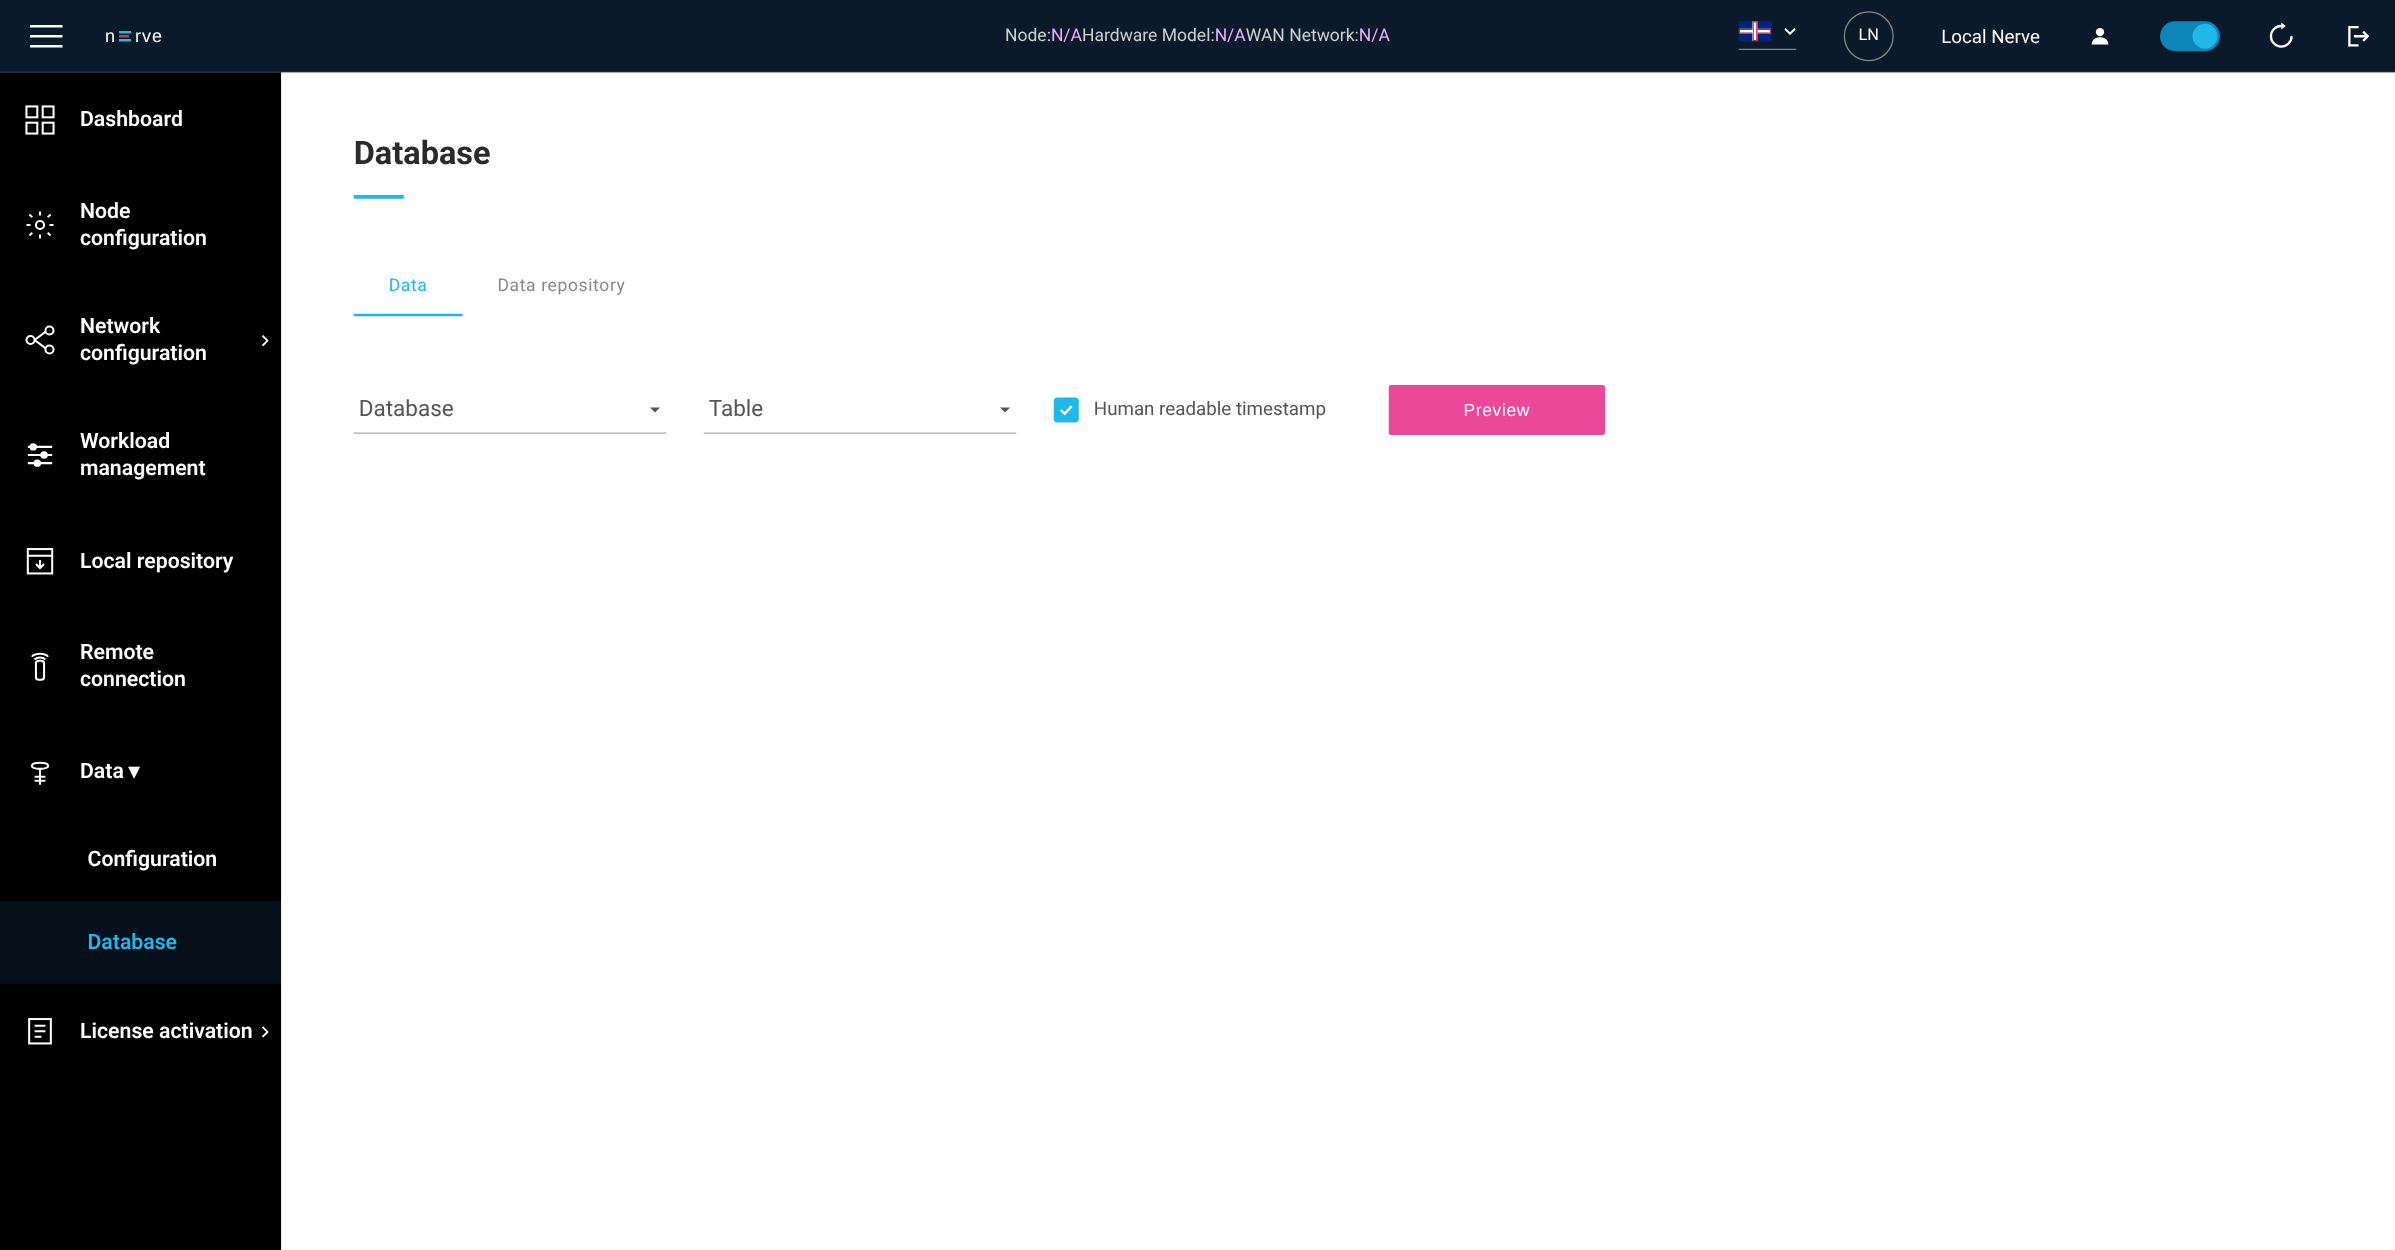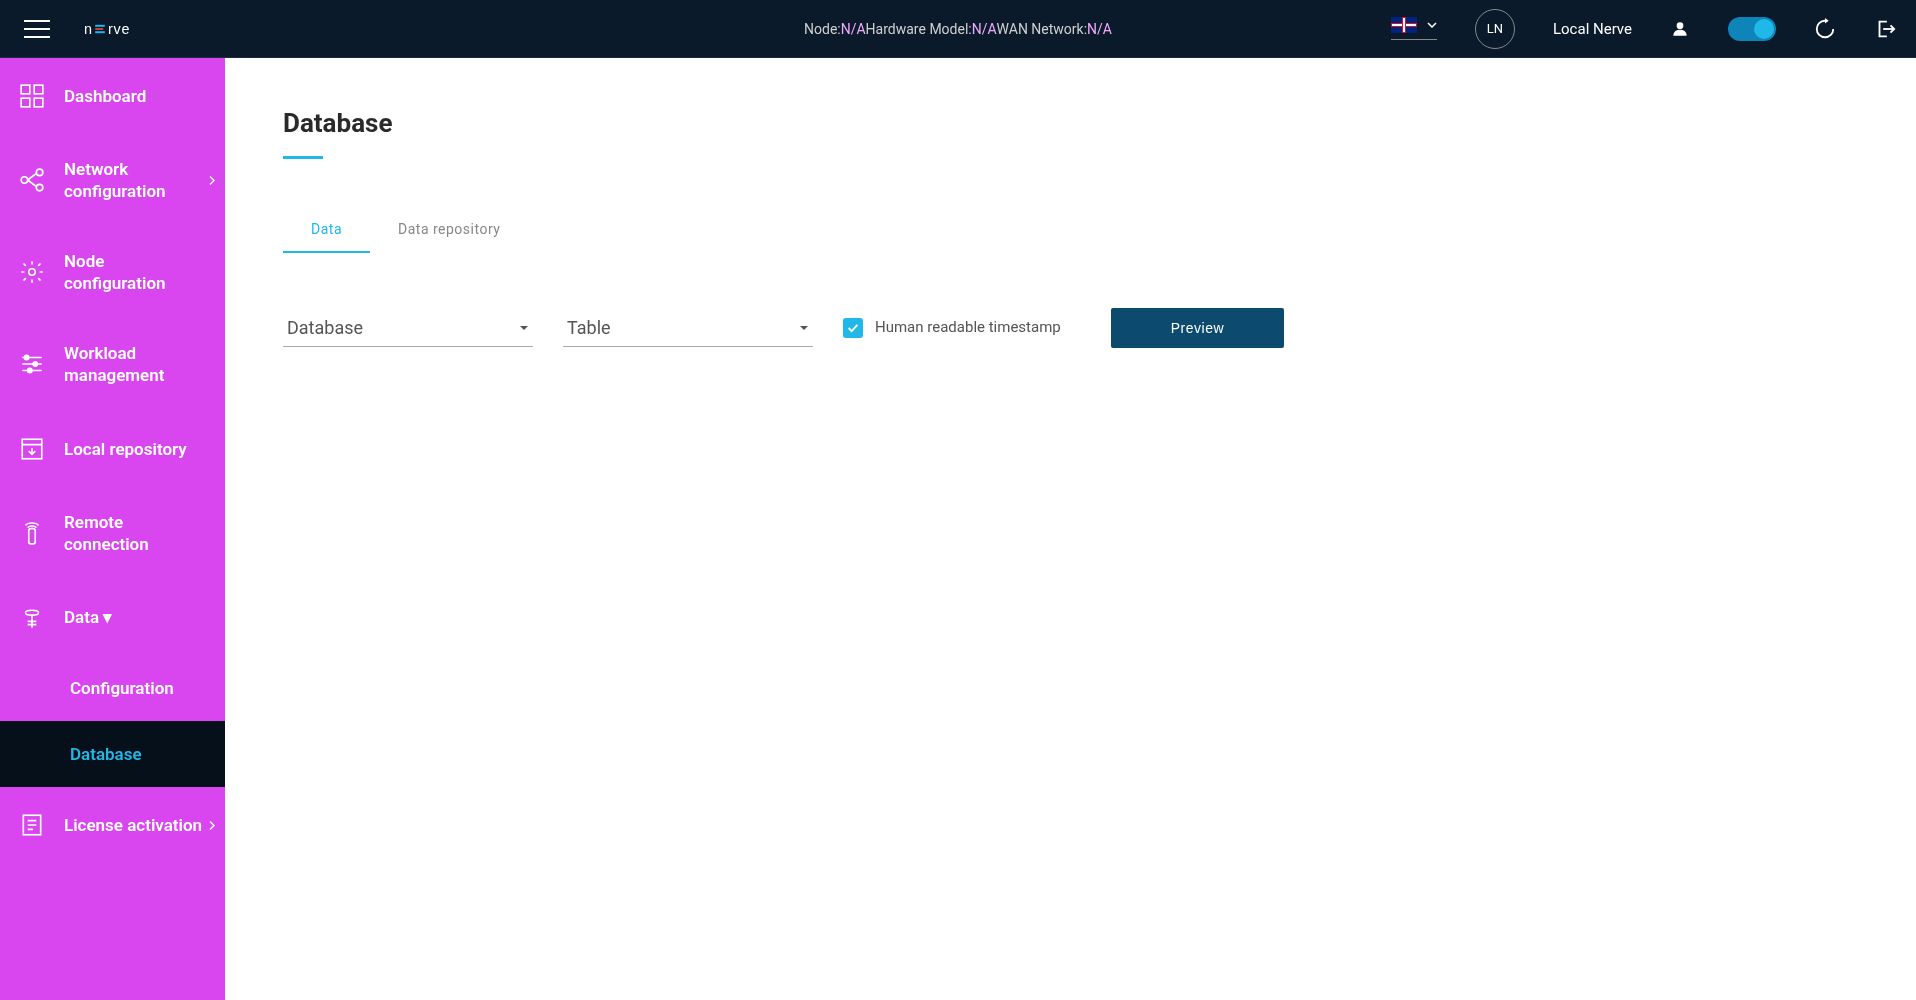--- a/index.html
+++ b/index.html
@@ -124,21 +124,21 @@
   top: 2px;
 }
 
 
 .sidebar {
   position: absolute;
   top: 58px;
   left: 0;
   width: 225px;
   bottom: 0;
-  background: #d946ef;
+  background: #000000;
   color: #ffffff;
   overflow-y: auto;
 }
 .sidebar-item {
   display: flex;
   align-items: center;
   padding: 24px 18px;
   cursor: pointer;
   gap: 18px;
   position: relative;
@@ -246,21 +246,21 @@
   display: flex;
   align-items: center;
   justify-content: center;
 }
 .checkbox svg { width: 14px; height: 14px; }
 .checkbox-label {
   font-size: 15px;
   color: #555;
 }
 .preview-btn {
-  background: #0c4a6e;
+  background: #ec4899;
   color: #ffffff;
   border: none;
   padding: 12px 60px;
   font-size: 14px;
   font-weight: 500;
   letter-spacing: 0.5px;
   cursor: pointer;
   border-radius: 2px;
   margin-left: 20px;
 }
@@ -339,42 +339,42 @@
           <rect x="2" y="14" width="8" height="8"></rect>
           <rect x="14" y="14" width="8" height="8"></rect>
         </svg>
     </div>
     <span class="sidebar-label">Dashboard</span>
   </div>
 
   <div class="sidebar-item">
     <div class="sidebar-icon">
       <svg width="26" height="26" viewBox="0 0 24 24" fill="none" stroke="#fff" stroke-width="1.5">
+          <circle cx="12" cy="12" r="3"></circle>
+          <path d="M12 2 L12 5 M12 19 L12 22 M4.2 4.2 L6.3 6.3 M17.7 17.7 L19.8 19.8 M2 12 L5 12 M19 12 L22 12 M4.2 19.8 L6.3 17.7 M17.7 6.3 L19.8 4.2"></path>
+        </svg>
+    </div>
+    <span class="sidebar-label">Node configuration</span>
+  </div>
+
+  <div class="sidebar-item">
+    <div class="sidebar-icon">
+      <svg width="26" height="26" viewBox="0 0 24 24" fill="none" stroke="#fff" stroke-width="1.5">
           <circle cx="5" cy="12" r="3"></circle>
           <circle cx="19" cy="5" r="3"></circle>
           <circle cx="19" cy="19" r="3"></circle>
           <path d="M8 12 L16 6 M8 12 L16 18"></path>
         </svg>
     </div>
     <span class="sidebar-label">Network configuration</span>
     <span class="sidebar-chevron">
       <svg width="6" height="10" viewBox="0 0 6 10">
           <path d="M1 1 L5 5 L1 9" stroke="#fff" stroke-width="1.5" fill="none"></path>
         </svg>
     </span>
-  </div>
-
-  <div class="sidebar-item">
-    <div class="sidebar-icon">
-      <svg width="26" height="26" viewBox="0 0 24 24" fill="none" stroke="#fff" stroke-width="1.5">
-          <circle cx="12" cy="12" r="3"></circle>
-          <path d="M12 2 L12 5 M12 19 L12 22 M4.2 4.2 L6.3 6.3 M17.7 17.7 L19.8 19.8 M2 12 L5 12 M19 12 L22 12 M4.2 19.8 L6.3 17.7 M17.7 6.3 L19.8 4.2"></path>
-        </svg>
-    </div>
-    <span class="sidebar-label">Node configuration</span>
   </div>
 
   <div class="sidebar-item">
     <div class="sidebar-icon">
       <svg width="26" height="26" viewBox="0 0 24 24" fill="none" stroke="#fff" stroke-width="1.5">
           <path d="M3 6 L21 6 M3 12 L21 12 M3 18 L21 18"></path>
           <circle cx="7" cy="6" r="2" fill="#fff"></circle>
           <circle cx="15" cy="12" r="2" fill="#fff"></circle>
           <circle cx="10" cy="18" r="2" fill="#fff"></circle>
         </svg>

